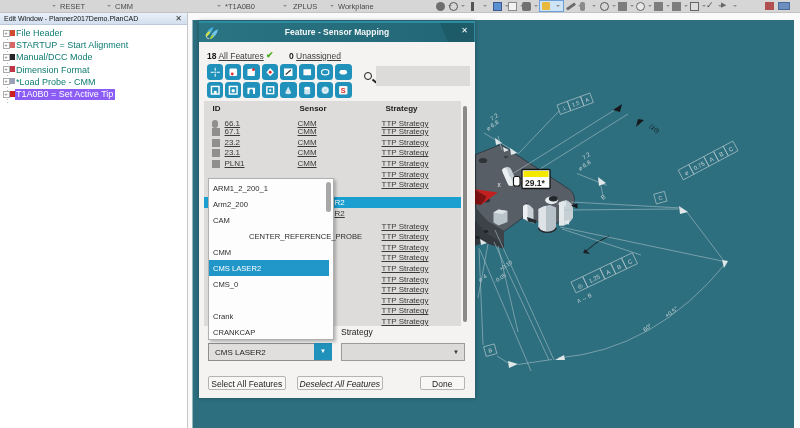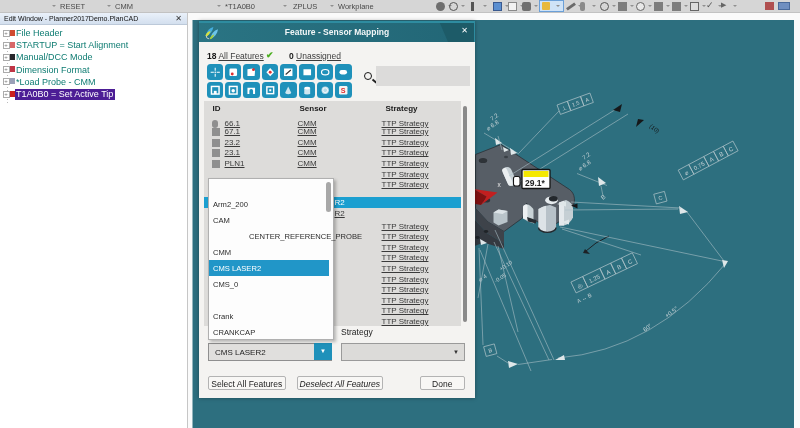--- a/index.html
+++ b/index.html
@@ -8,21 +8,21 @@
   .tbtxt { position:absolute; top:2px; font-size:7.5px; color:#4a4a4a; }
   .tbarr { position:absolute; top:5px; width:0; height:0; border-left:2px solid transparent; border-right:2px solid transparent; border-top:2.5px solid #909090; }
   #leftpanel { position:absolute; left:0; top:13px; width:188px; height:415px; background:#ffffff; border-right:1px solid #c6c6c6; z-index:5; }
   #lp-head { position:absolute; left:0; top:0; width:187px; height:12px; background:linear-gradient(#eaf1fa,#d3dfee); border-bottom:1px solid #bcc9d9; }
   #lp-head span.t { position:absolute; left:4px; top:2px; font-size:7px; color:#111; }
   #lp-x { position:absolute; right:5px; top:1px; font-size:8px; color:#333; }
   .titem { position:absolute; left:0px; height:12px; font-size:9px; color:#0e7c72; white-space:nowrap; }
   .texp { position:absolute; left:2.5px; top:2.5px; width:7px; height:7px; border:1px solid #ababab; background:#fff; font-size:6px; line-height:5px; text-align:center; color:#777; }
   .tico { position:absolute; left:10px; top:2.5px; width:5px; height:6px; }
   .tlab { position:absolute; left:16px; top:1px; }
-  .tsel { background:#4c1d95; color:#fff; padding:0 2px 1px 1px; margin-left:-1px; }
+  .tsel { background:#8b5cf6; color:#fff; padding:0 2px 1px 1px; margin-left:-1px; }
   #dialog { position:absolute; left:199px; top:21px; width:276px; height:377px; background:#f4f3f1; z-index:10; box-shadow:0 0 4px rgba(0,0,0,0.35); }
   #dhead { position:absolute; left:0; top:0; width:276px; height:21px; background:linear-gradient(90deg,#2a7483,#226676); overflow:hidden; }
   #dcorner { position:absolute; right:0; top:0; width:47px; height:21px; background:#1d5b68; clip-path:polygon(11px 0, 47px 0, 47px 21px, 20px 21px); }
   #dtitle { position:absolute; left:0; top:6px; width:276px; text-align:center; font-size:8.5px; font-weight:bold; color:#f2f6f7; }
   #dx { position:absolute; right:7px; top:5px; font-size:8px; color:#fff; }
   #dstats { position:absolute; top:30px; font-size:8.5px; color:#3c3c3c; }
   #dstats b { color:#1a1a1a; }
   .u { text-decoration:underline; }
   .ibtn { position:absolute; width:16.5px; height:16.5px; background:#1f91ba; border-radius:3.5px; }
   #search-glass { position:absolute; left:165px; top:51px; width:8px; height:8px; border:1.9px solid #1a1a1a; border-radius:50%; }
@@ -454,20 +454,21 @@
       <div class="trow" style="top: 205.3px;">
         <a style="position:absolute;left:178px">TTP Strategy</a>
       </div>
       <div class="trow" style="top: 215.9px;">
         <a style="position:absolute;left:178px">TTP Strategy</a>
       </div>
       <div style="position: absolute; right: 0px; top: 0px; width: 9px; height: 225px; background: rgb(244, 243, 241);"></div>
       <div id="tscroll"></div>
     </div>
   <div id="ddlist">
+      <div class="dditem" style="top: 1px;">ARM1_2_200_1</div>
       <div class="dditem" style="top: 17.05px;">Arm2_200</div>
       <div class="dditem" style="top: 33.1px;">CAM</div>
       <div class="dditem" style="top: 49.15px; margin-left: 36px;">CENTER_REFERENCE_PROBE</div>
       <div class="dditem" style="top: 65.2px;">CMM</div>
       <div class="dditem ddsel" style="top: 81.25px;">CMS LASER2</div>
       <div class="dditem" style="top: 97.3px;">CMS_0</div>
       <div class="dditem" style="top: 129.4px;">Crank</div>
       <div class="dditem" style="top: 145.45px;">CRANKCAP</div>
       <div id="ddscroll"></div>
     </div>

